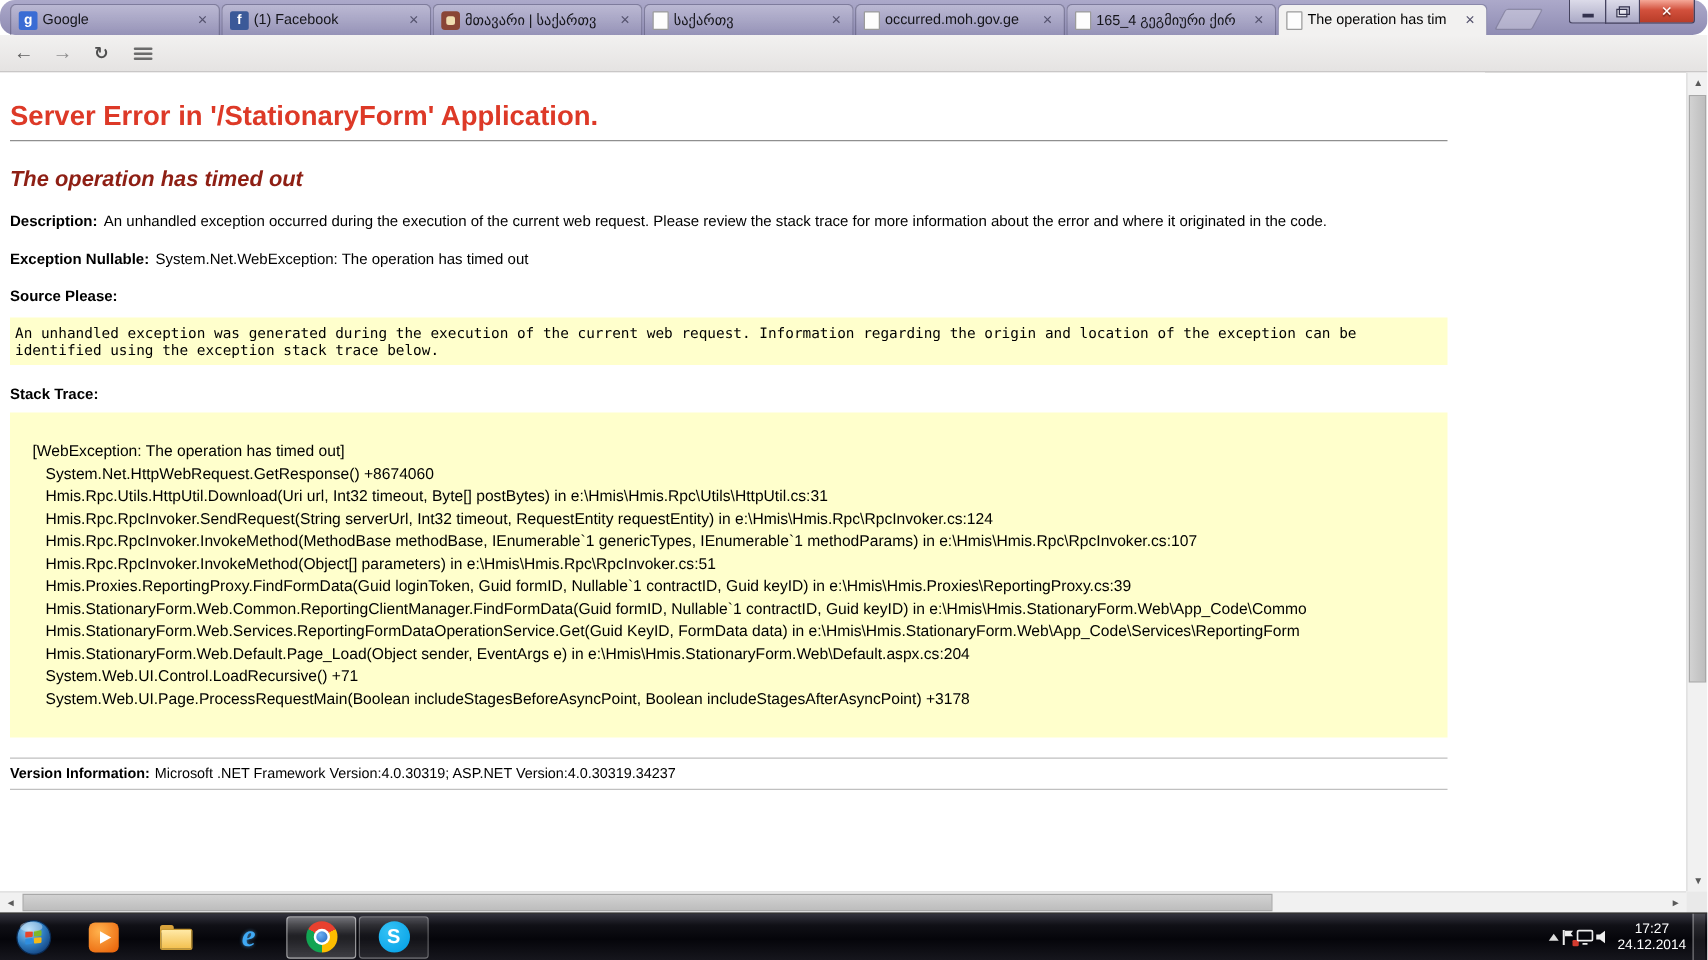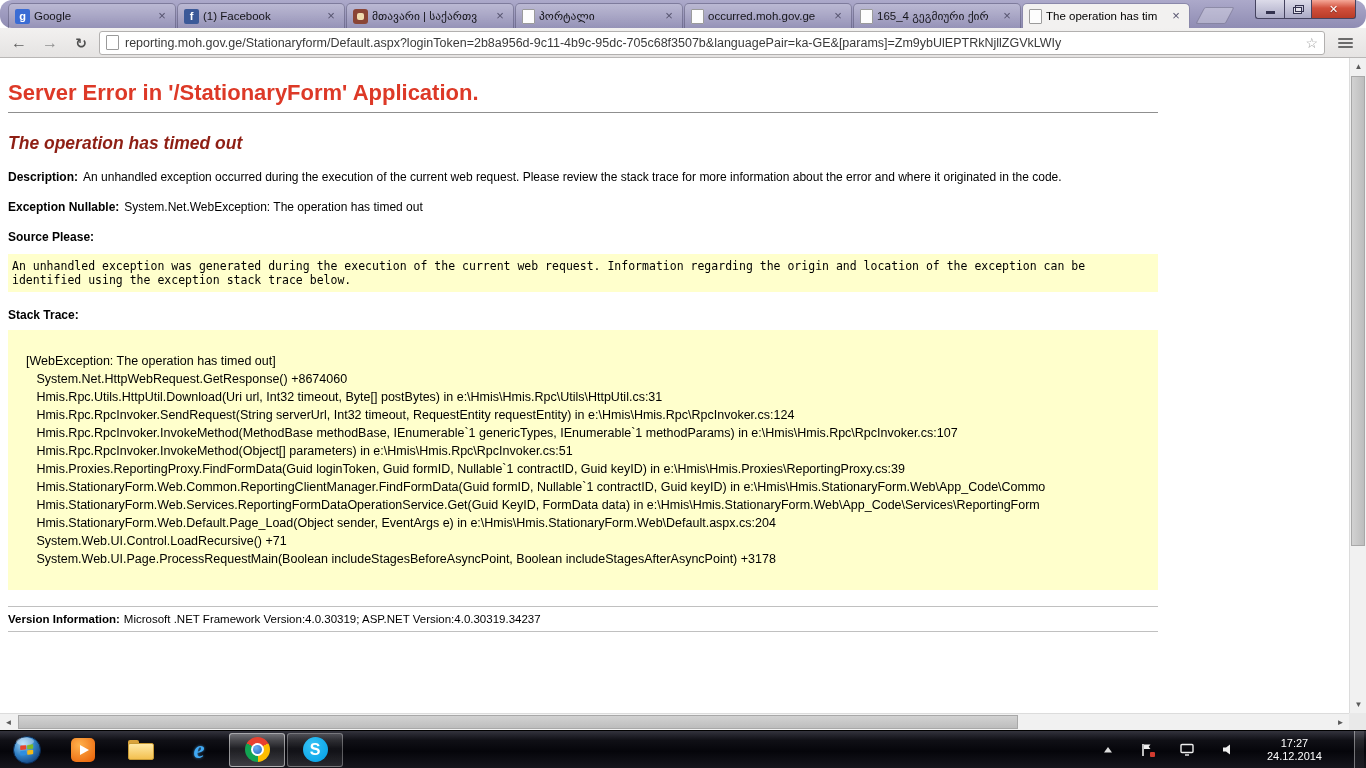--- a/index.html
+++ b/index.html
@@ -112,21 +112,21 @@
   .ie::before{content:"e";}
   .chromeicon{position:relative;width:25px;height:25px;border-radius:50%;
     background:conic-gradient(from -60deg,#e8412f 0 120deg,#fdbd00 0 240deg,#12a452 0 360deg);}
   .chromeicon::before{content:"";position:absolute;left:6px;top:6px;width:13px;height:13px;background:#fff;border-radius:50%;}
   .chromeicon::after{content:"";position:absolute;left:8px;top:8px;width:9px;height:9px;border-radius:50%;
     background:radial-gradient(circle at 35% 30%,#6fb0f2,#2065c0);}
   .skype{width:25px;height:25px;border-radius:50%;color:#fff;font-weight:bold;font-size:16px;
     background:radial-gradient(circle at 35% 30%,#35c2f5,#009ee5);
     display:flex;align-items:center;justify-content:center;}
   .skype::before{content:"S";}
-  .tray{margin-left:auto;display:flex;align-items:center;gap:27px;height:100%;padding-right:2px;}
+  .tray{margin-left:auto;display:flex;align-items:center;gap:0;height:100%;padding-right:2px;}
   .trayicon{display:flex;align-items:center;justify-content:center;position:relative;}
   .tray-flag::after{content:"";position:absolute;right:-2px;bottom:0;width:5px;height:5px;background:#d23b2f;border-radius:1px;}
   .clock{display:flex;flex-direction:column;align-items:center;justify-content:center;
     color:#fff;font-size:11px;line-height:13px;padding:0 5px;text-align:center;}
   .showdesktop{width:9px;height:38px;border-left:1px solid rgba(255,255,255,.4);
     background:linear-gradient(rgba(255,255,255,.12),rgba(255,255,255,.03));}
 </style>
 </head>
 <body>
 
@@ -142,21 +142,21 @@
       <span class="tab-title">(1) Facebook</span>
       <span class="tab-close">×</span>
     </div>
     <div class="tab">
       <span class="favicon fav-emblem"></span>
       <span class="tab-title">მთავარი | საქართვ</span>
       <span class="tab-close">×</span>
     </div>
     <div class="tab">
       <span class="favicon fav-page"></span>
-      <span class="tab-title">პორტალი</span>
+      <span class="tab-title">საქართვ</span>
       <span class="tab-close">×</span>
     </div>
     <div class="tab">
       <span class="favicon fav-page"></span>
       <span class="tab-title">occurred.moh.gov.ge</span>
       <span class="tab-close">×</span>
     </div>
     <div class="tab">
       <span class="favicon fav-page"></span>
       <span class="tab-title">165_4 გეგმიური ქირ</span>
@@ -185,25 +185,20 @@
 <div class="toolbar">
   <div class="navbtn back">
       <span>←</span>
     </div>
   <div class="navbtn forward">
       <span>→</span>
     </div>
   <div class="navbtn refresh">
       <span>↻</span>
     </div>
-  <div class="omnibox">
-    <span class="doc-icon"></span>
-    <span class="urltext">reporting.moh.gov.ge/Stationaryform/Default.aspx?loginToken=2b8a956d-9c11-4b9c-95dc-705c68f3507b&amp;languagePair=ka-GE&amp;[params]=Zm9ybUlEPTRkNjllZGVkLWIy</span>
-    <span class="star">☆</span>
-  </div>
   <div class="menubtn">
       <span></span>
       <span></span>
       <span></span>
     </div>
 </div>
 
 <div class="content">
   <div class="errorpage">
     <div class="err-h1">Server Error in '/StationaryForm' Application.</div>

